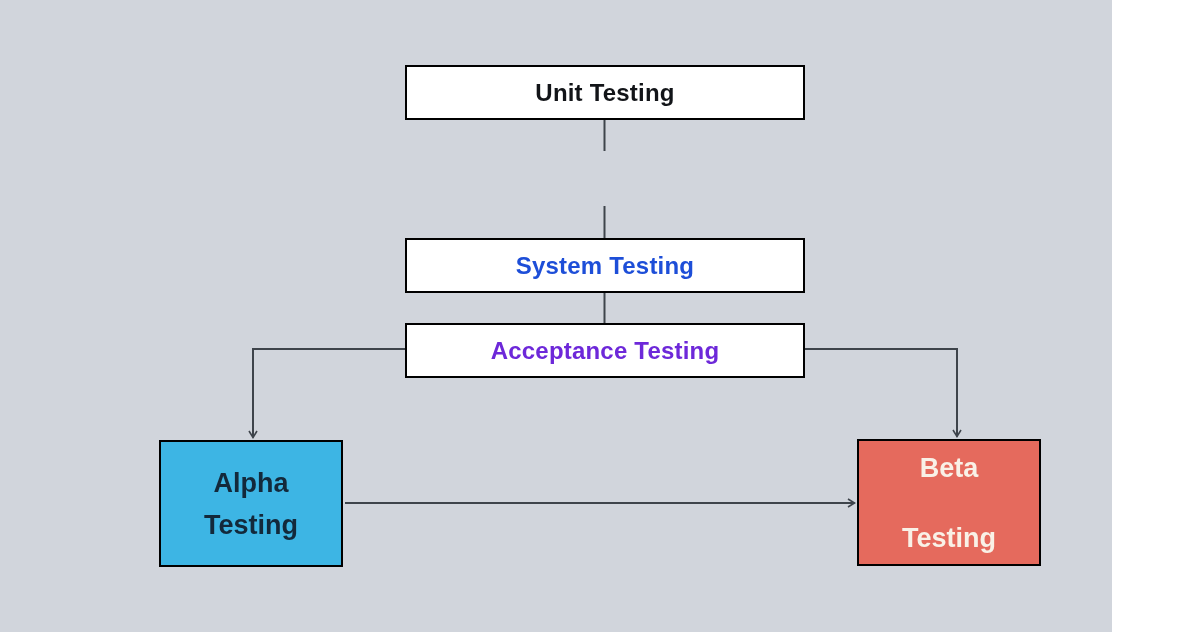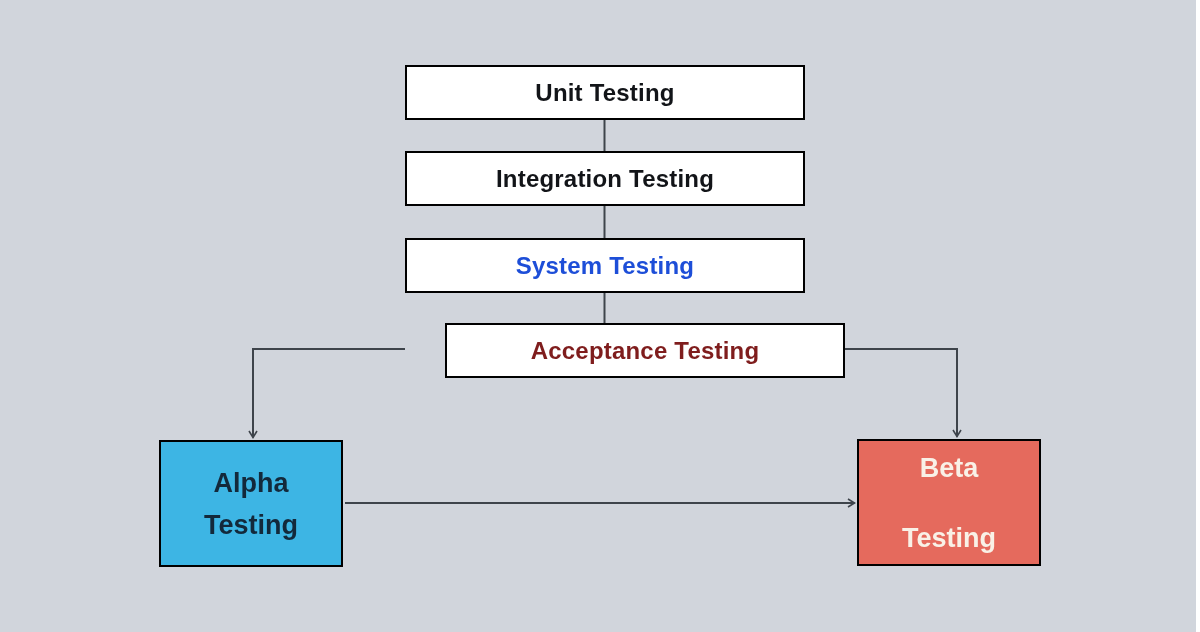--- a/index.html
+++ b/index.html
@@ -1,18 +1,18 @@
 <!DOCTYPE html>
 <html><head>
 <meta charset="utf-8">
 <style>
   html, body { margin: 0; padding: 0; }
   .canvas {
     position: relative;
-    width: 1196px;
+    width: 1112px;
     height: 632px;
     background: #d1d5dc;
     overflow: hidden;
     font-family: "Liberation Sans", sans-serif;
   }
   .connectors {
     position: absolute;
     left: 0; top: 0;
     width: 1200px; height: 632px;
     pointer-events: none;
@@ -65,25 +65,24 @@
     <line class="link" x1="604.5" y1="206" x2="604.5" y2="238" stroke="#3e444b" stroke-width="2"></line>
     <line class="link" x1="604.5" y1="293" x2="604.5" y2="323" stroke="#3e444b" stroke-width="2"></line>
 
     <path class="link" d="M405,349 H253 V437.5" fill="none" stroke="#3e444b" stroke-width="2" marker-end="url(#arrowhead)"></path>
     <path class="link" d="M805,349 H957 V436.5" fill="none" stroke="#3e444b" stroke-width="2" marker-end="url(#arrowhead)"></path>
     <path class="link" d="M345,503 H854.5" fill="none" stroke="#3e444b" stroke-width="2" marker-end="url(#arrowhead)"></path>
   </svg>
 
   <div class="node stage unit" style="background: rgb(255, 255, 255); color: rgb(18, 20, 24); border-color: rgb(0, 0, 0);">Unit Testing</div>
 
-  <div class="node stage integration" style="background: rgb(255, 255, 255); color: rgb(18, 20, 24); border-color: rgb(0, 0, 0);">Integration Testing</div>
 
   <div class="node stage system" style="background: rgb(255, 255, 255); color: #1d4ed8; border-color: rgb(0, 0, 0);">System Testing</div>
 
-  <div class="node stage acceptance" style="background: rgb(255, 255, 255); color: #7f1d1d; border-color: rgb(0, 0, 0); margin-left: 40px;">Acceptance Testing</div>
+  <div class="node stage acceptance" style="background: rgb(255, 255, 255); color: #6d28d9; border-color: rgb(0, 0, 0);">Acceptance Testing</div>
 
   <div class="node side alpha" style="background: rgb(61, 181, 228); color: rgb(19, 41, 59); border-color: rgb(0, 0, 0);">
     <span>Alpha</span>
     <span>Testing</span>
   </div>
 
   <div class="node side beta" style="background: rgb(229, 106, 93); color: rgb(249, 241, 231); border-color: rgb(0, 0, 0);">
     <span>Beta</span>
     <span>Testing</span>
   </div>

